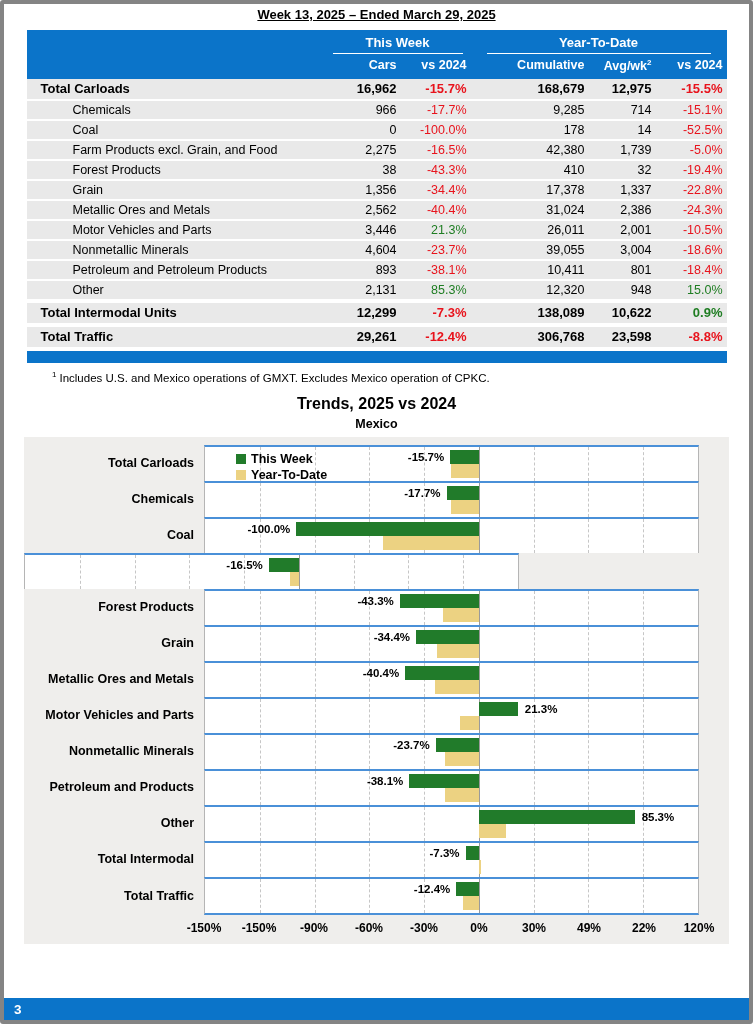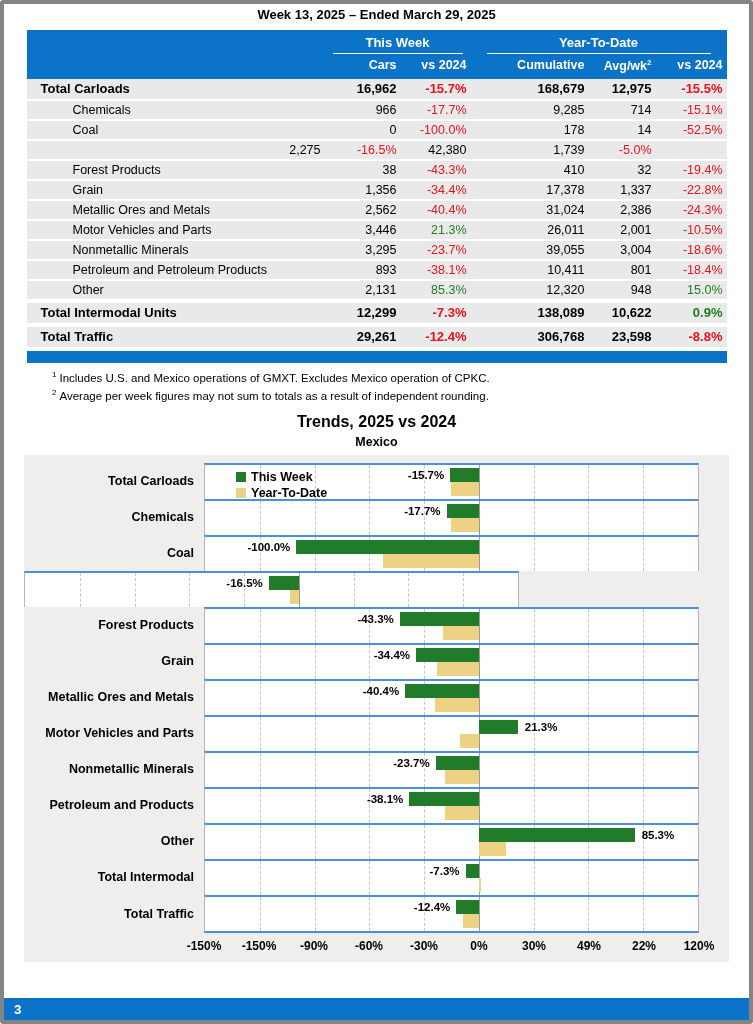--- a/index.html
+++ b/index.html
@@ -6,21 +6,21 @@
   html,body { background:#ffffff; }
   body { width:753px; height:1024px; font-family:"Liberation Sans", sans-serif; }
   .page {
     width:753px; height:1024px; background:#ffffff;
     border:4px solid #848484; border-radius:3px;
     position:relative; overflow:hidden;
   }
   
   .doc-title { text-align:center; font-size:20px; font-weight:bold; margin-top:8px; color:#000; }
   .doc-title sup { font-size:11px; }
-  .doc-subtitle { text-align:center; font-size:13px; font-weight:bold; margin-top:3px; color:#000; }
+  .doc-subtitle { text-align:center; font-size:13px; font-weight:bold; margin-top:3px; color:#000;text-decoration:underline; }
   
   .rail-table { width:700px; margin:8px auto 0 auto; }
   .hdr { background:#0b74c9; color:#fff; padding-top:5px; }
   .grid6 { display:grid; grid-template-columns:298px 76px 70px 118px 67px 71px; }
   .group-cell { text-align:center; font-weight:bold; font-size:13px; }
   .g-this-week { grid-column:2/4; }
   .g-ytd { grid-column:4/7; }
   .group-cell .ul { display:block; margin:0 8px; padding-bottom:3px; border-bottom:1.5px solid #ffffff; }
   .g-ytd .ul { margin:0 16px; }
   .hdr-row2 { padding:4px 0 6px 0; }
@@ -122,20 +122,21 @@
         </div>
         <div class="grid6 t-row">
           <div class="label">Coal</div>
           <div class="num">0</div>
           <div class="num pct neg">-100.0%</div>
           <div class="num">178</div>
           <div class="num">14</div>
           <div class="num pct neg">-52.5%</div>
         </div>
         <div class="grid6 t-row">
+          <div class="label">Farm Products excl. Grain, and Food</div>
           <div class="num">2,275</div>
           <div class="num pct neg">-16.5%</div>
           <div class="num">42,380</div>
           <div class="num">1,739</div>
           <div class="num pct neg">-5.0%</div>
         </div>
         <div class="grid6 t-row">
           <div class="label">Forest Products</div>
           <div class="num">38</div>
           <div class="num pct neg">-43.3%</div>
@@ -162,21 +163,21 @@
         <div class="grid6 t-row">
           <div class="label">Motor Vehicles and Parts</div>
           <div class="num">3,446</div>
           <div class="num pct pos">21.3%</div>
           <div class="num">26,011</div>
           <div class="num">2,001</div>
           <div class="num pct neg">-10.5%</div>
         </div>
         <div class="grid6 t-row">
           <div class="label">Nonmetallic Minerals</div>
-          <div class="num">3,295</div>
+          <div class="num">4,604</div>
           <div class="num pct neg">-23.7%</div>
           <div class="num">39,055</div>
           <div class="num">3,004</div>
           <div class="num pct neg">-18.6%</div>
         </div>
         <div class="grid6 t-row">
           <div class="label">Petroleum and Petroleum Products</div>
           <div class="num">893</div>
           <div class="num pct neg">-38.1%</div>
           <div class="num">10,411</div>
@@ -207,23 +208,20 @@
           <div class="num">23,598</div>
           <div class="num pct neg">-8.8%</div>
         </div>
       </div>
     <div class="table-bottom-bar"></div>
   </div>
 
   <div class="footnotes">
     <div class="footnote">
       <sup>1</sup><span>Includes U.S. and Mexico operations of GMXT. Excludes Mexico operation of CPKC.</span>
-    </div>
-    <div class="footnote">
-      <sup>2</sup><span>Average per week figures may not sum to totals as a result of independent rounding.</span>
     </div>
   </div>
 
   <div class="chart-title">Trends, 2025 vs 2024</div>
   <div class="chart-subtitle">Mexico</div>
 
   <div class="chart-box">
     <div class="chart-grid">
       <div class="legend">
         <div class="leg-item">

